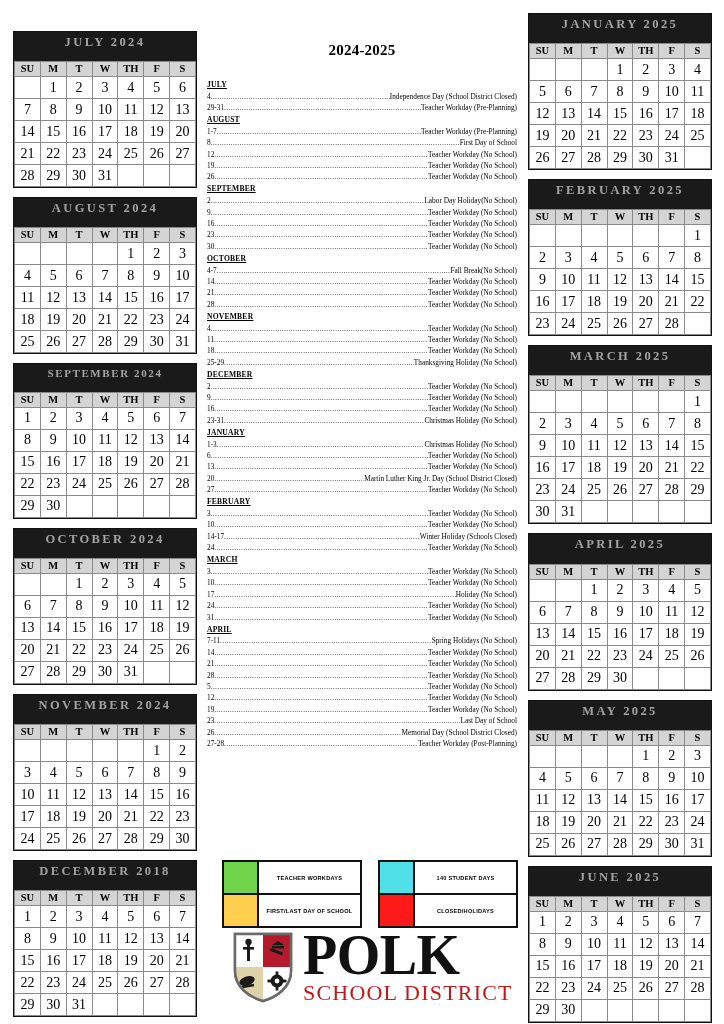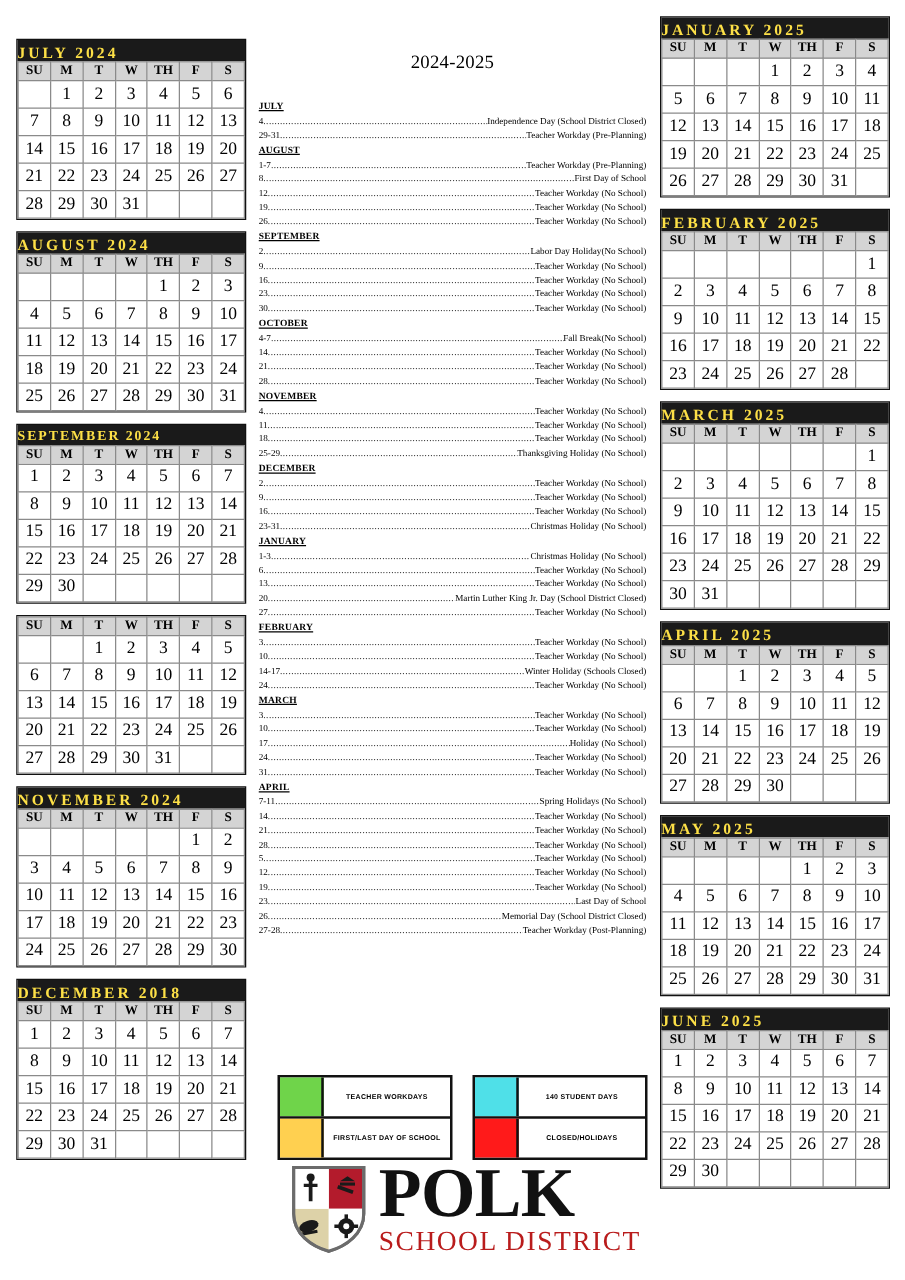--- a/index.html
+++ b/index.html
@@ -35,26 +35,27 @@
   }
   .cal {
     width: 184px;
     margin-bottom: 9px;
     border: 1px solid #111;
     box-sizing: border-box;
     background: #fff;
   }
   .cal-title {
     background: #1a1a1a;
-    color: #fde047;
+    color: #a3a3a3;
+    text-align: center;
     font-family: "Liberation Serif", serif;
     font-weight: bold;
     font-size: 12.5px;
     letter-spacing: 2.4px;
-    padding: 4px 0 0 0;
+    padding: 4px 0 12px 0;
     line-height: 1.05;
     white-space: nowrap;
     overflow: hidden;
   }
   .cal.small-title .cal-title {
     font-size: 11px;
     letter-spacing: 1.6px;
   }
   table.grid {
     border-collapse: collapse;
@@ -93,21 +94,21 @@
 
   
   .middle {
     position: absolute;
     left: 207px;
     top: 40px;
     width: 310px;
   }
   .doc-title {
     text-align: center;
-    font-weight: normal;
+    font-weight: bold;
     font-size: 15px;
     font-family: "Liberation Serif", serif;
     line-height: 1.45;
     letter-spacing: 0.2px;
   }
   .listing {
     margin-top: 17px;
     font-family: "Liberation Serif", serif;
     font-size: 7.3px;
     line-height: 1.565;
@@ -413,20 +414,21 @@
               <td class="empty"></td>
               <td class="empty"></td>
               <td class="empty"></td>
               <td class="empty"></td>
               <td class="empty"></td>
             </tr>
           </tbody>
         </table>
       </div>
       <div class="cal">
+        <div class="cal-title">OCTOBER 2024</div>
         <table class="grid">
           <thead>
             <tr>
               <th>SU</th>
               <th>M</th>
               <th>T</th>
               <th>W</th>
               <th>TH</th>
               <th>F</th>
               <th>S</th>

